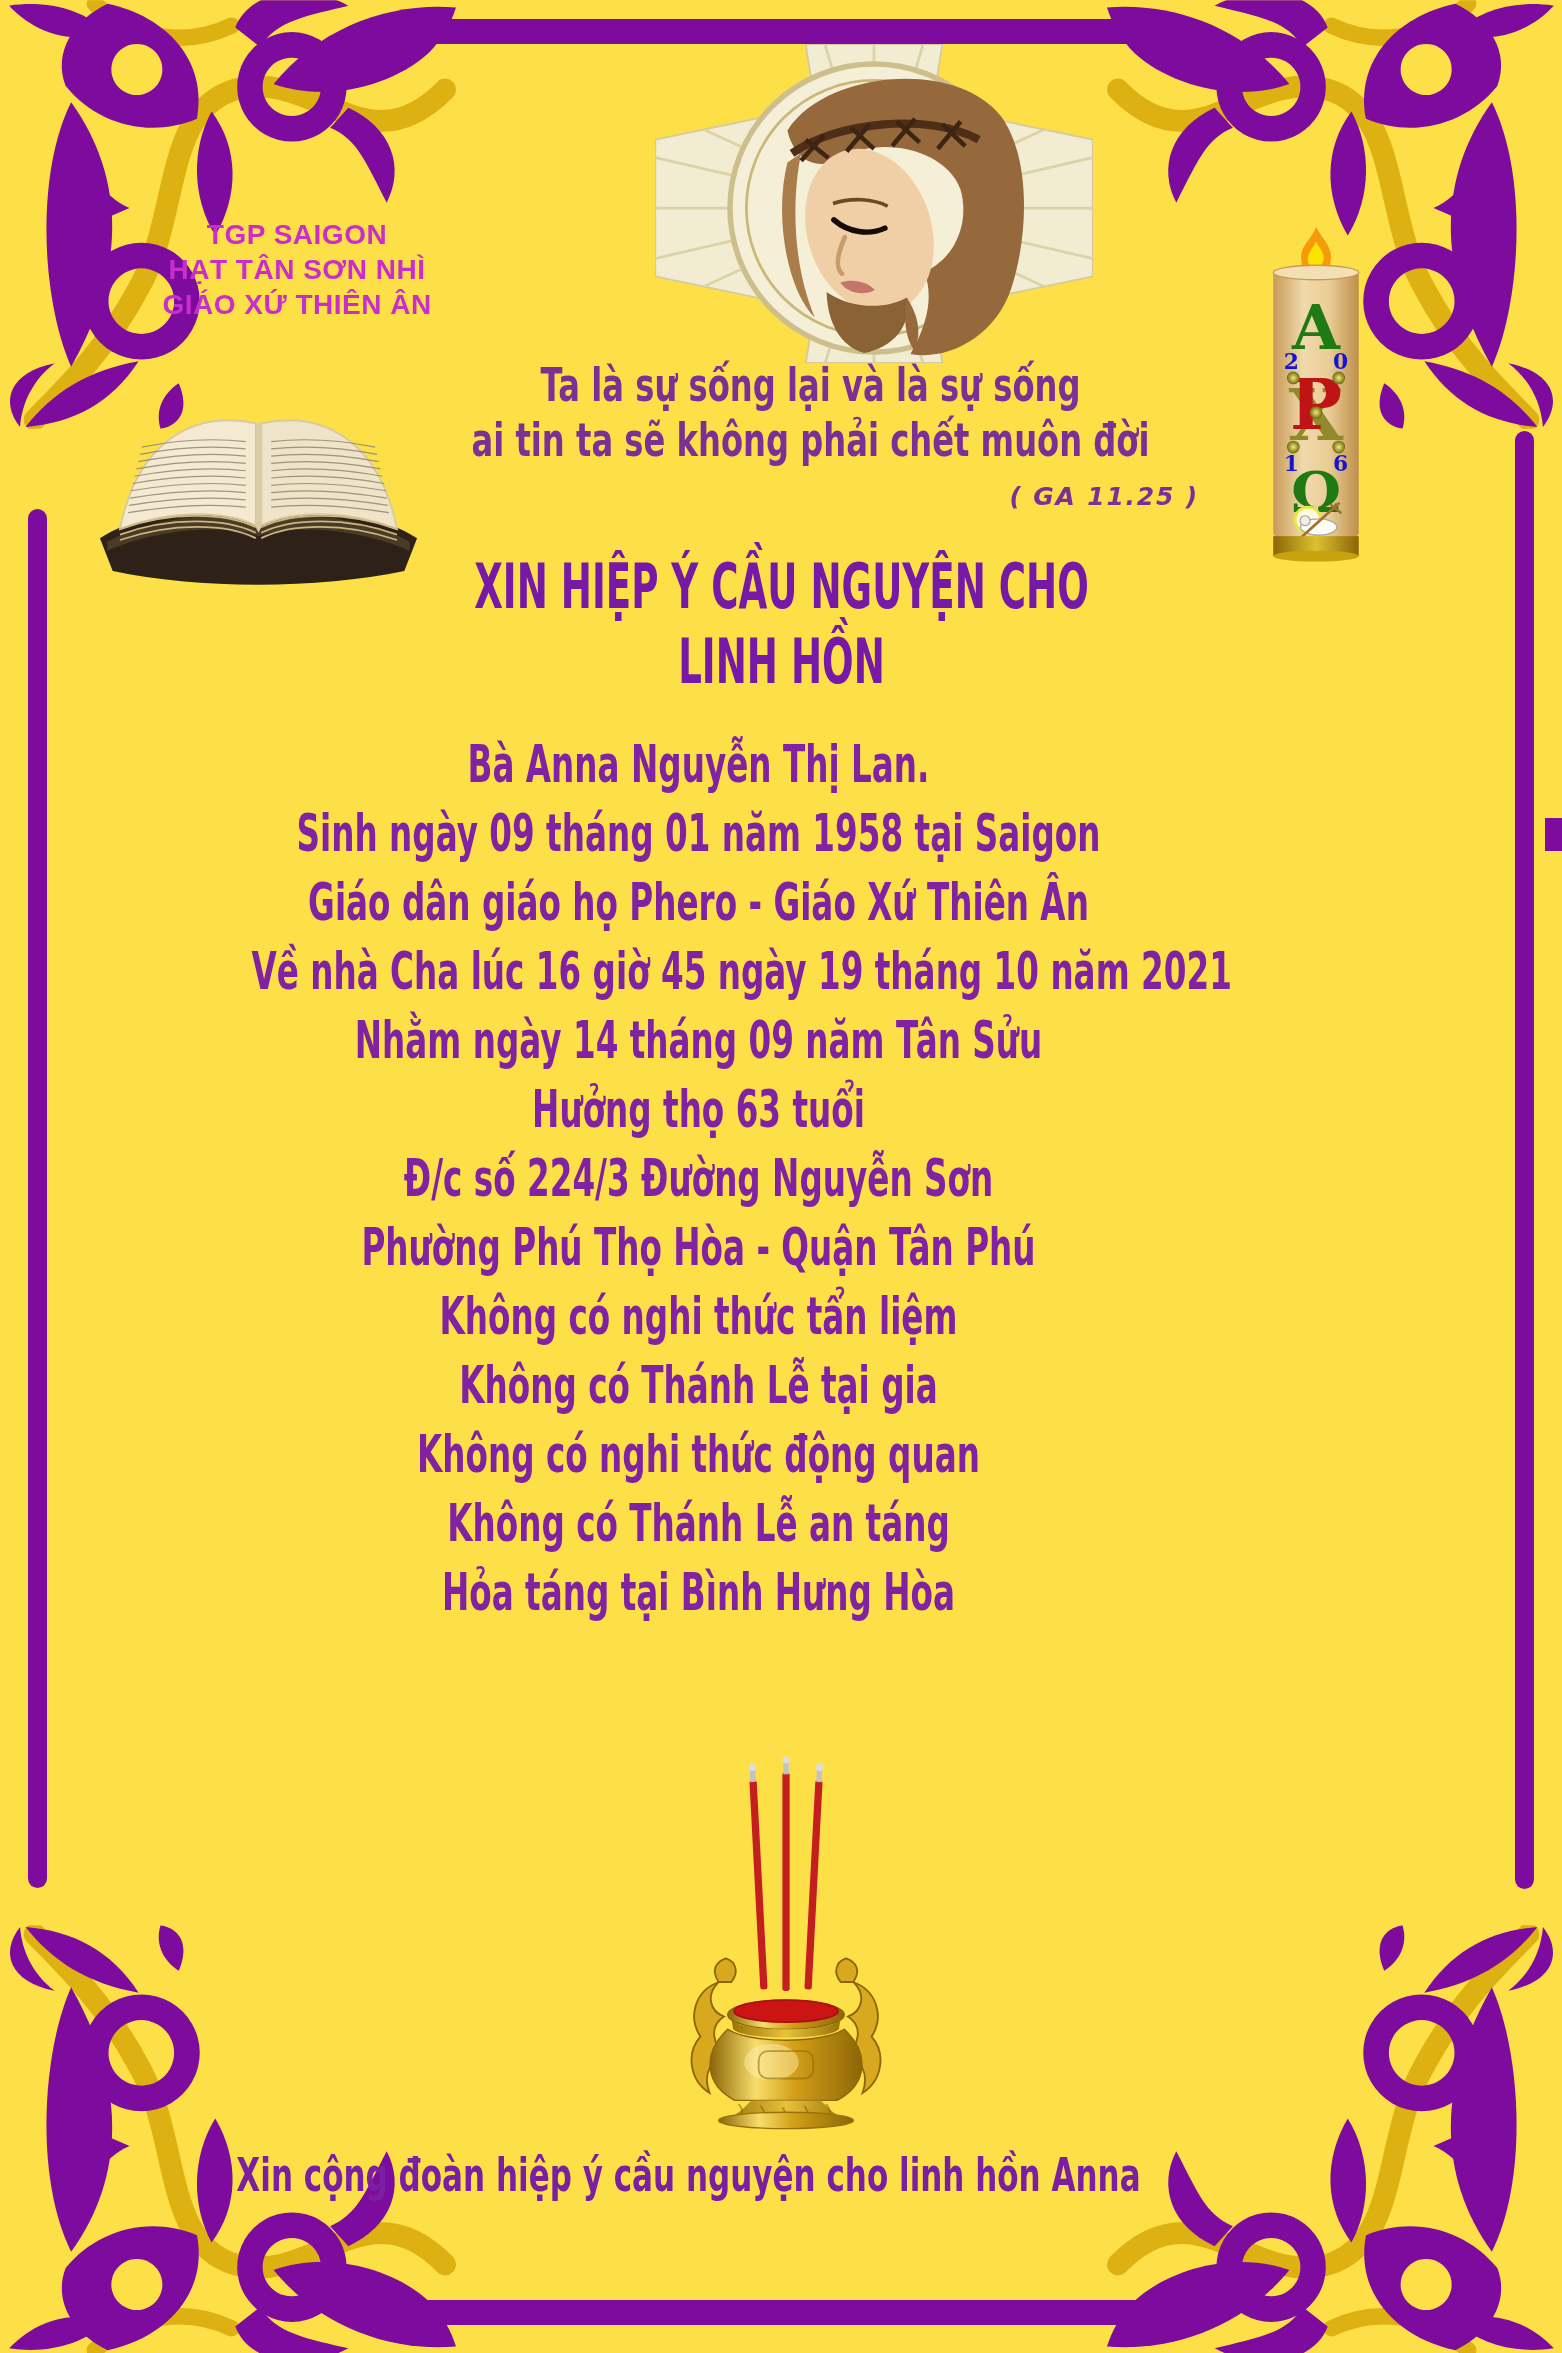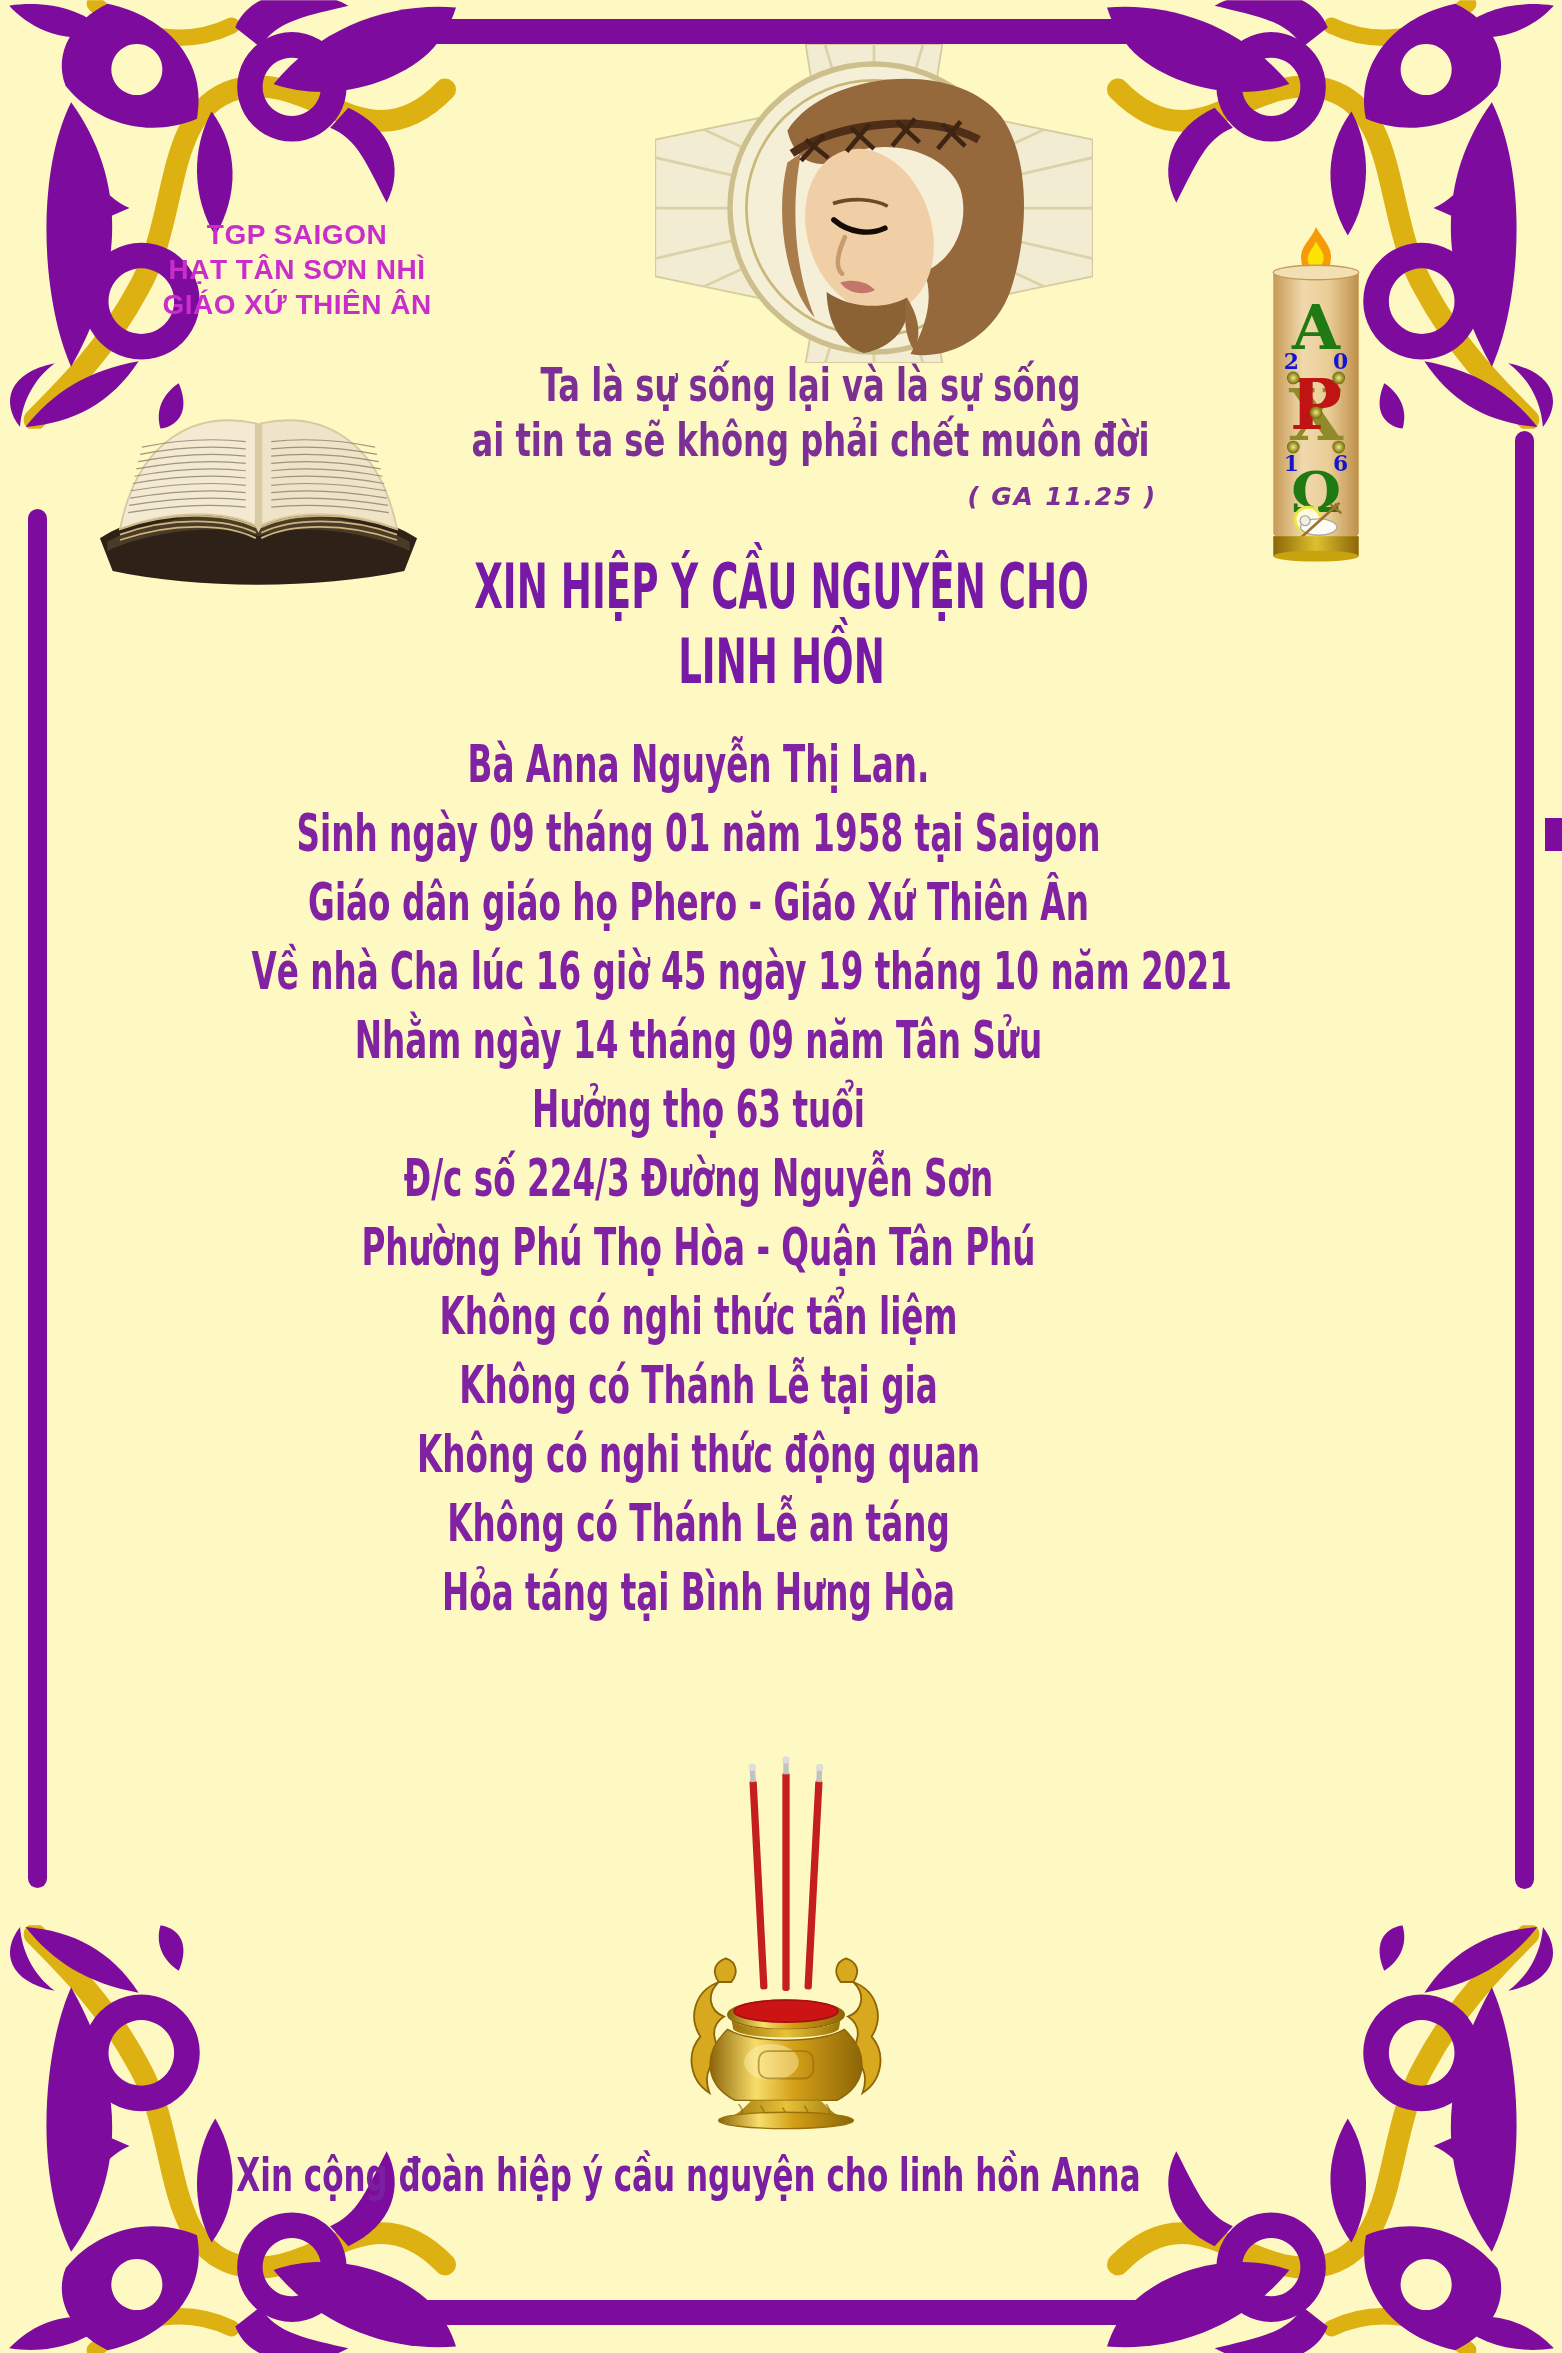--- a/index.html
+++ b/index.html
@@ -1,16 +1,16 @@
 <!DOCTYPE html>
 <html style="font-size:14.6px"><head>
 <meta charset="utf-8">
 <style>
   html,body{margin:0;padding:0;background:#ffffff;}
-  .page{position:relative;width:1563px;height:2354px;background:#fef9c3;overflow:hidden;
+  .page{position:relative;width:1563px;height:2354px;background:#fde047;overflow:hidden;
         font-family:"DejaVu Sans",sans-serif;}
   
   .corner{position:absolute;width:456px;height:429px;}
   .corner.tl{left:0;top:0;}
   .corner.tr{right:0;top:0;transform:scaleX(-1);}
   .corner.bl{left:0;bottom:0;transform:scaleY(-1);}
   .corner.br{right:0;bottom:0;transform:scale(-1,-1);}
   
   .bar{position:absolute;background:#7D0C9E;}
   .bar.h{height:25px;left:392px;width:785px;}
@@ -21,21 +21,21 @@
   .bar.right{left:1515px;top:431px;height:1458px;}
   .edge-mark{position:absolute;left:1545px;top:818px;width:17.3px;height:33px;background:#7D0C9E;}
   
   .church{position:absolute;left:128px;top:217px;width:338px;text-align:center;
           color:#C92ECB;font-family:"Liberation Sans","DejaVu Sans",sans-serif;
           font-weight:bold;font-size:28px;line-height:35px;letter-spacing:0.5px;}
   .quote{position:absolute;left:0;top:358px;width:1563px;text-align:center;color:#7C2F95;padding-left:29px;}
   .quote .q-line{font-weight:bold;font-size:46px;line-height:55px;white-space:nowrap;
                  transform:scaleX(0.70);transform-origin:50% 50%;}
   .scripture-ref{position:absolute;left:0;top:482px;width:1157px;text-align:right;
-                 color:#7C2F95;font-weight:bold;font-style:italic;font-size:25px;letter-spacing:1.8px;}
+                 color:#7C2F95;font-weight:bold;font-style:italic;font-size:25px;letter-spacing:1.8px;padding-left:42px;}
   .main-title{position:absolute;left:0;top:549px;width:1563px;text-align:center;color:#7519A6;}
   .main-title .t-line{font-weight:bold;font-size:62px;line-height:75px;white-space:nowrap;
                       transform:scaleX(0.60);transform-origin:50% 50%;}
   .announce{position:absolute;left:0;top:730px;width:1397px;text-align:center;color:#8122A3;}
   .ann-line{font-weight:bold;font-size:51px;line-height:69px;white-space:nowrap;
             transform:scaleX(0.64);transform-origin:50% 50%;}
   .footer-prayer{position:absolute;left:0;top:2146px;width:1377px;text-align:center;color:#7B1FA2;}
   .footer-prayer .f-line{font-weight:bold;font-size:47px;line-height:57px;white-space:nowrap;
             transform:scaleX(0.66);transform-origin:50% 50%;}
   

